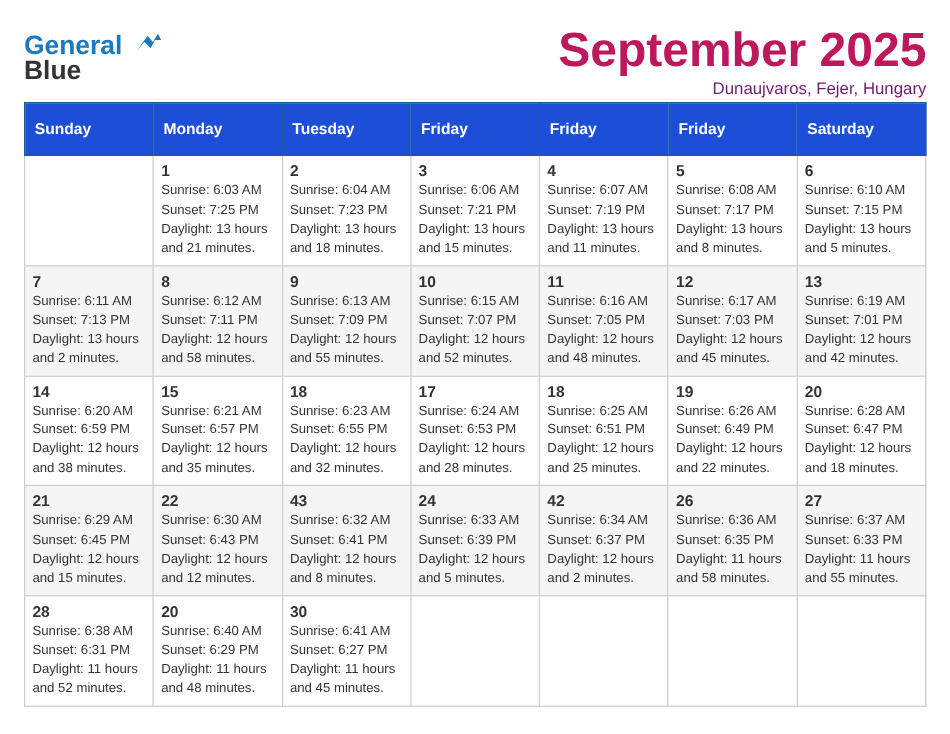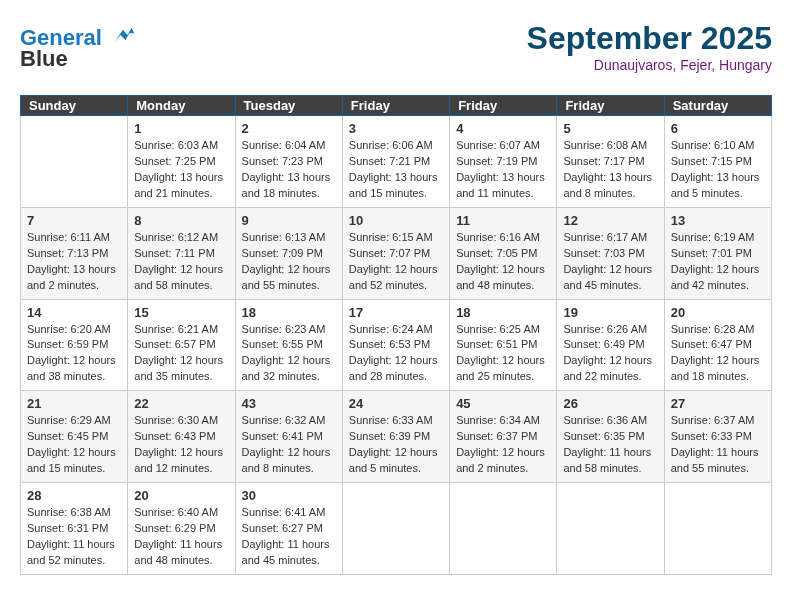--- a/index.html
+++ b/index.html
@@ -7,55 +7,55 @@
       font-family: Arial, sans-serif;
       background: #fff;
       width: 792px;
       min-height: 612px;
       padding: 20px;
     }
     .header {
       display: flex;
       justify-content: space-between;
       align-items: flex-start;
-      margin-bottom: 22px;
+      margin-bottom: 4px;
     }
     .logo {
       display: flex;
       align-items: center;
       margin-top: 5px;
     }
     .logo-icon {
       width: 28px;
       height: 28px;
       margin-left: 2px;
       margin-top: -8px;
     }
     .title-block {
       text-align: right;
     }
     .month-title {
-      font-size: 32px;
+      font-size: 40px;
       font-weight: bold;
-      color: #0c4a6e;
+      color: #be185d;
     }
     .subtitle {
       font-size: 14px;
       color: #701a75;
     }
     .calendar {
       width: 100%;
       border-collapse: collapse;
       border: 1px solid #ccc;
     }
     .calendar th {
-      background: #404040;
+      background: #1d4ed8;
       color: #fff;
       text-align: left;
-      padding: 2px 8px;
+      padding: 14px 8px;
       font-size: 13px;
       font-weight: bold;
       border: 1px solid #1a5c99;
     }
     .calendar td {
       vertical-align: top;
       border: 1px solid #ccc;
       padding: 5px 6px;
       width: 107px;
       min-height: 80px;
@@ -217,21 +217,21 @@
         </td>
         <td>
           <span class="day-num">43</span>
           <div class="day-info">Sunrise: 6:32 AM<br>Sunset: 6:41 PM<br>Daylight: 12 hours and 8 minutes.</div>
         </td>
         <td>
           <span class="day-num">24</span>
           <div class="day-info">Sunrise: 6:33 AM<br>Sunset: 6:39 PM<br>Daylight: 12 hours and 5 minutes.</div>
         </td>
         <td>
-          <span class="day-num">45</span>
+          <span class="day-num">42</span>
           <div class="day-info">Sunrise: 6:34 AM<br>Sunset: 6:37 PM<br>Daylight: 12 hours and 2 minutes.</div>
         </td>
         <td>
           <span class="day-num">26</span>
           <div class="day-info">Sunrise: 6:36 AM<br>Sunset: 6:35 PM<br>Daylight: 11 hours and 58 minutes.</div>
         </td>
         <td>
           <span class="day-num">27</span>
           <div class="day-info">Sunrise: 6:37 AM<br>Sunset: 6:33 PM<br>Daylight: 11 hours and 55 minutes.</div>
         </td>

